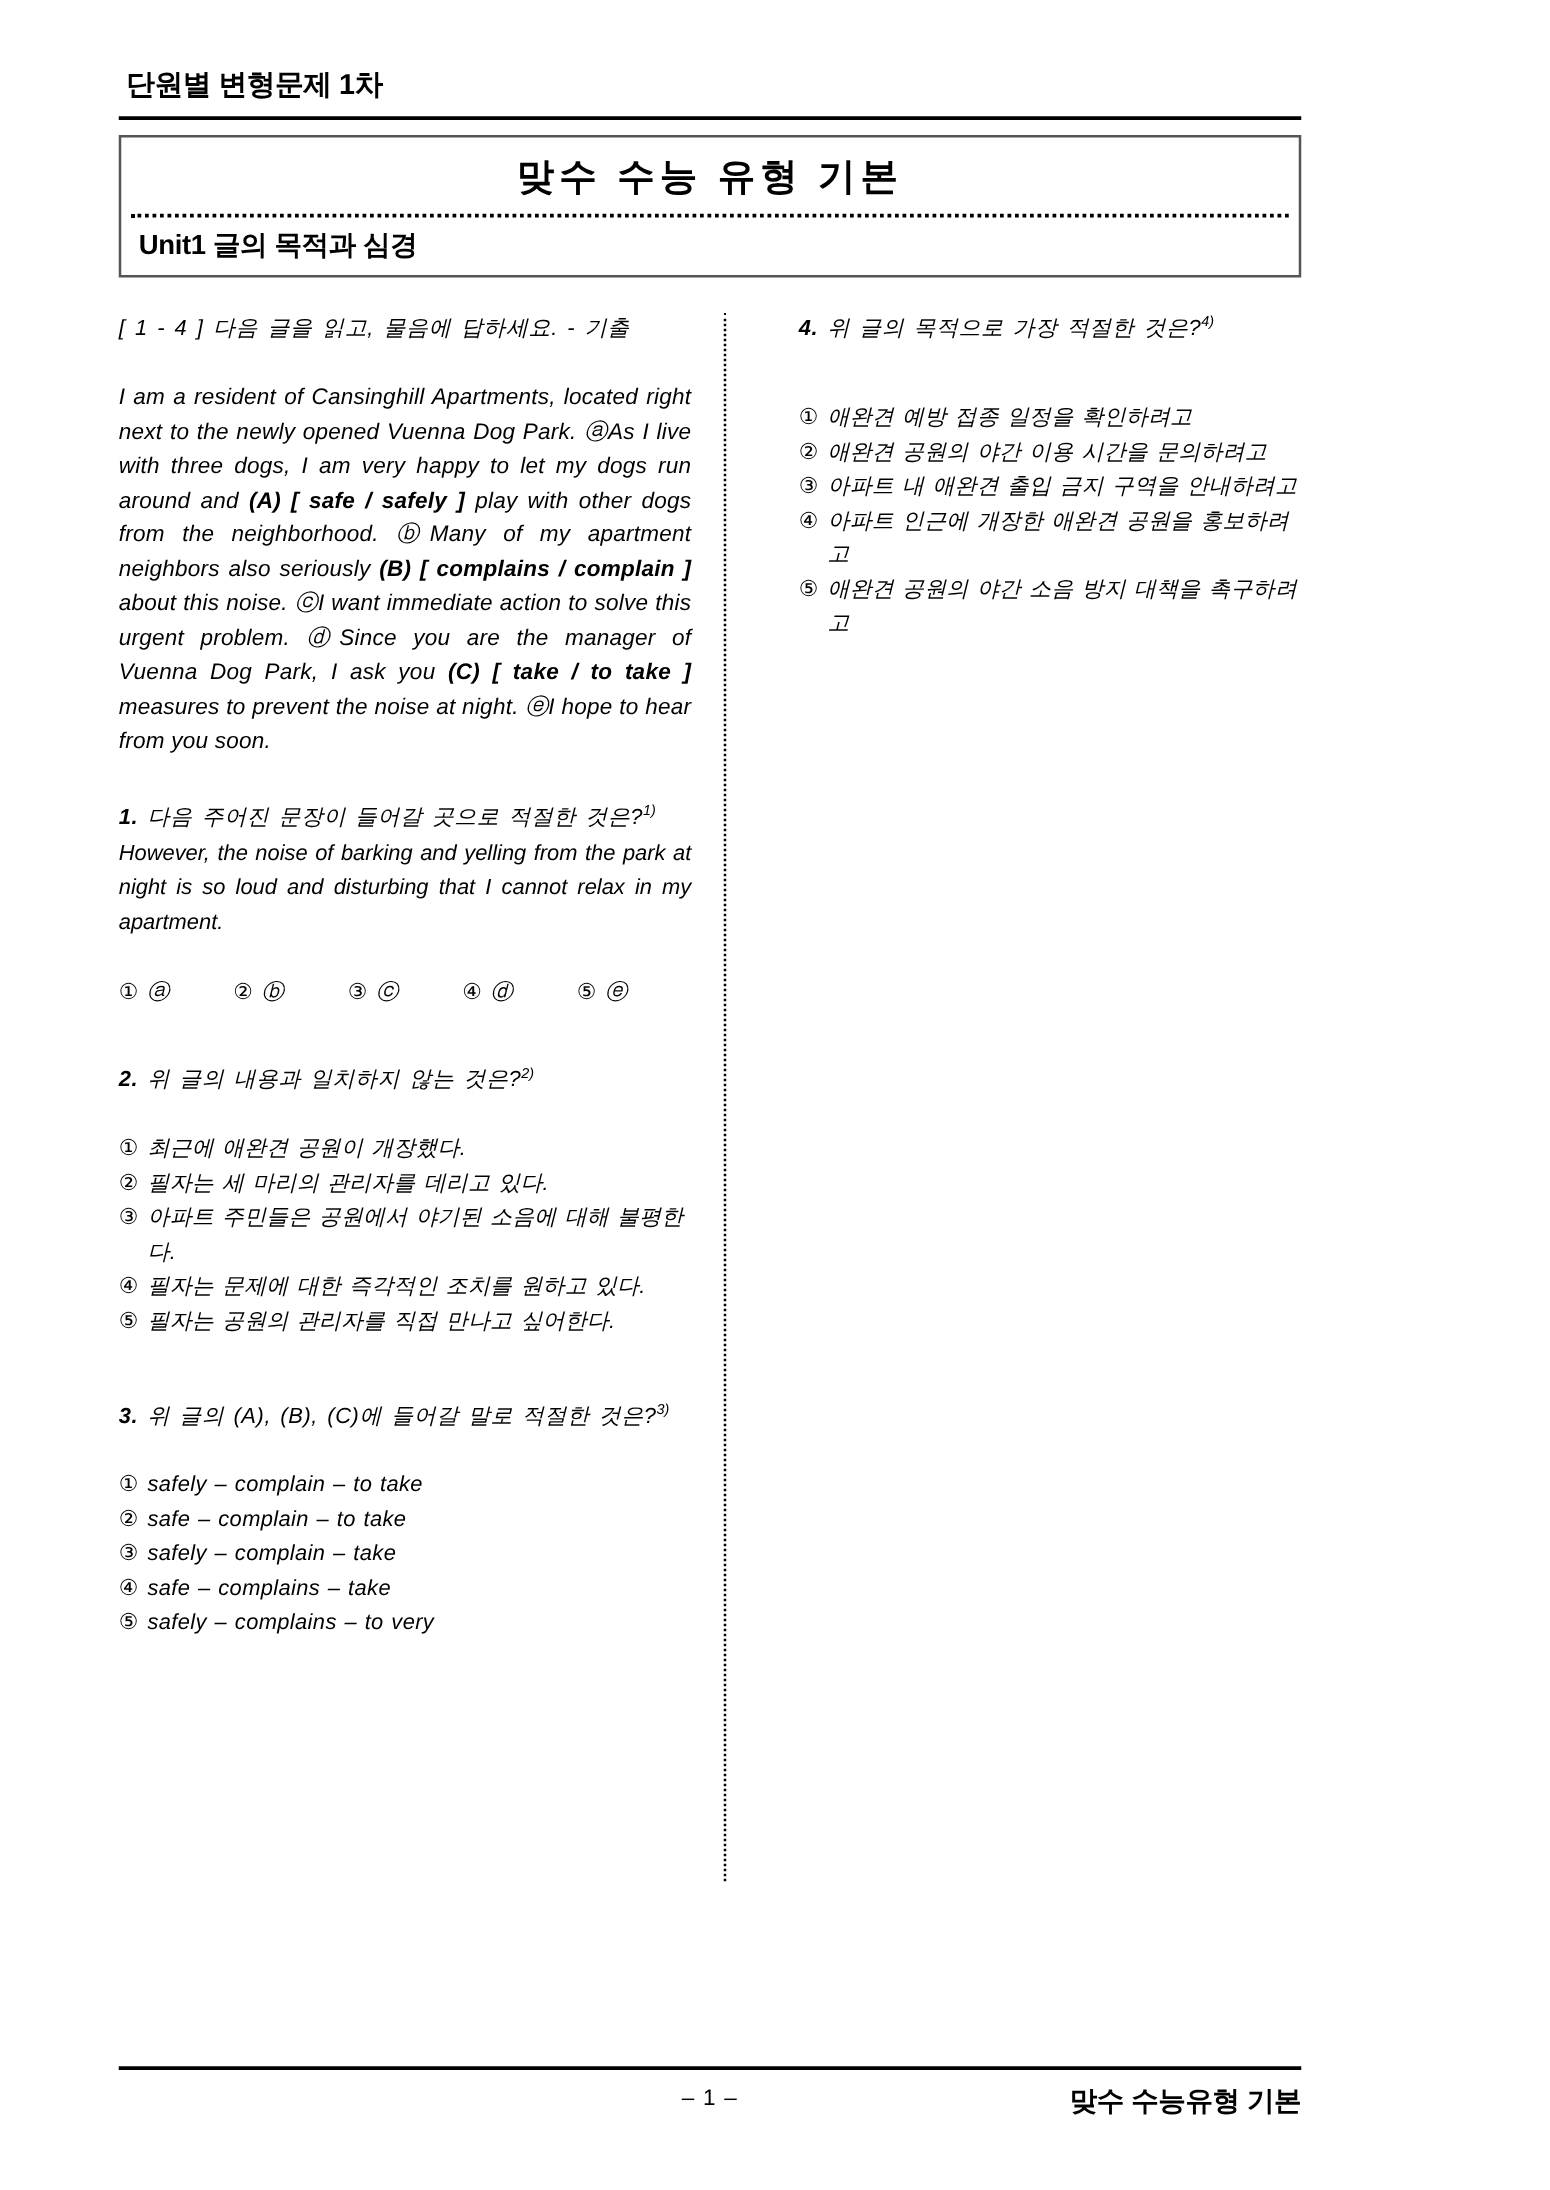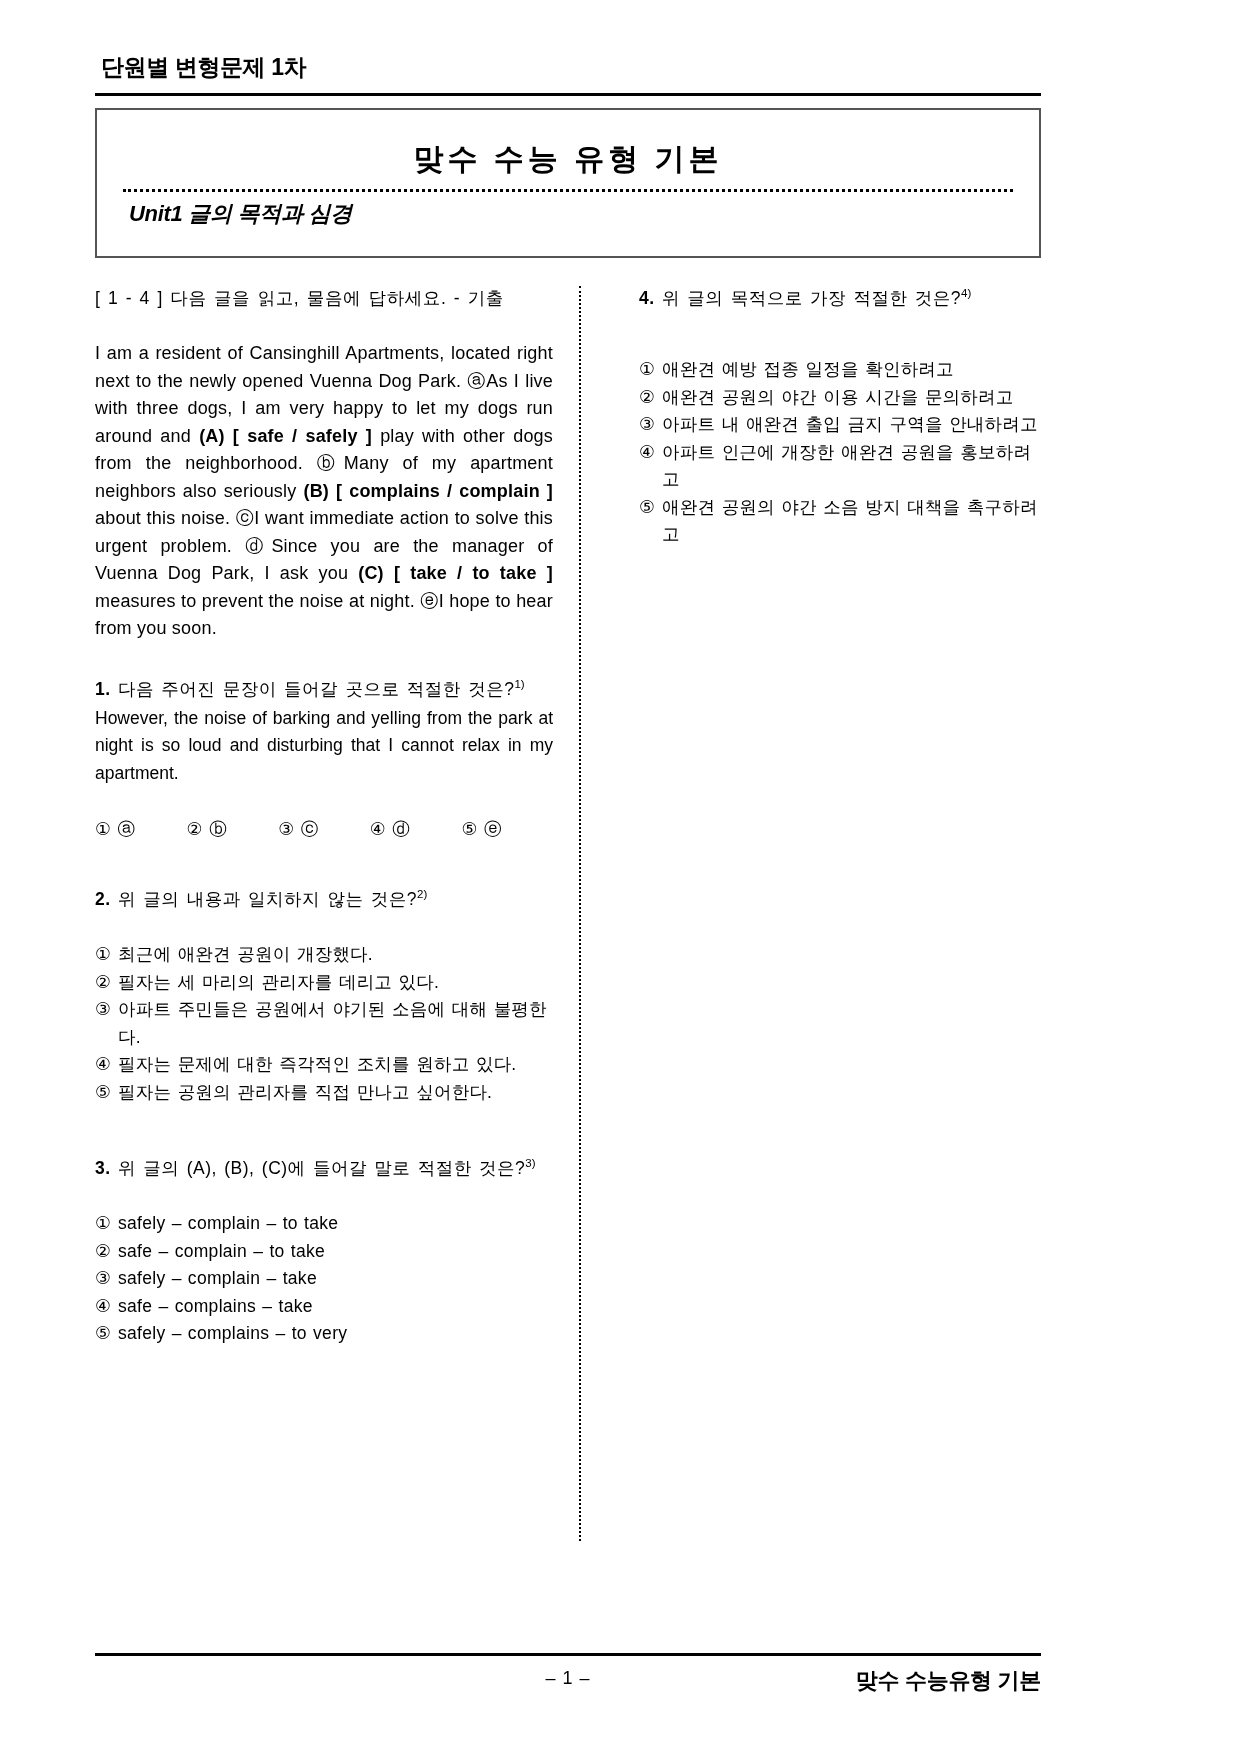--- a/index.html
+++ b/index.html
@@ -33,47 +33,47 @@
   }
   .header-rule {
     border-top: 3px solid #000;
     margin: 0 0 12px 0;
   }
 
   
   .title-box {
     border: 2.5px solid #555555;
     box-sizing: border-box;
-    padding: 18px;
+    padding: 0;
     margin-bottom: 28px;
   }
   .title-main {
     text-align: center;
     font-size: 30px;
     font-weight: bold;
     letter-spacing: 4px;
     padding: 11px 0 9px 0;
   }
   .title-divider {
     border-top: 3px dotted #000;
     margin: 0 8px;
   }
   .title-sub {
     font-size: 22px;
     font-weight: bold;
     letter-spacing: -0.3px;
     padding: 7px 0 9px 14px;
-    font-style: italic;
   }
 
   
   .columns {
     position: relative;
     display: flex;
     height: 1255px;
+    font-style: italic;
   }
   .col {
     width: 470px;
     box-sizing: border-box;
   }
   .col-left { padding-right: 12px; }
   .col-right { padding-left: 44px; }
   .col-divider {
     width: 0;
     border-left: 2px dotted #000;

